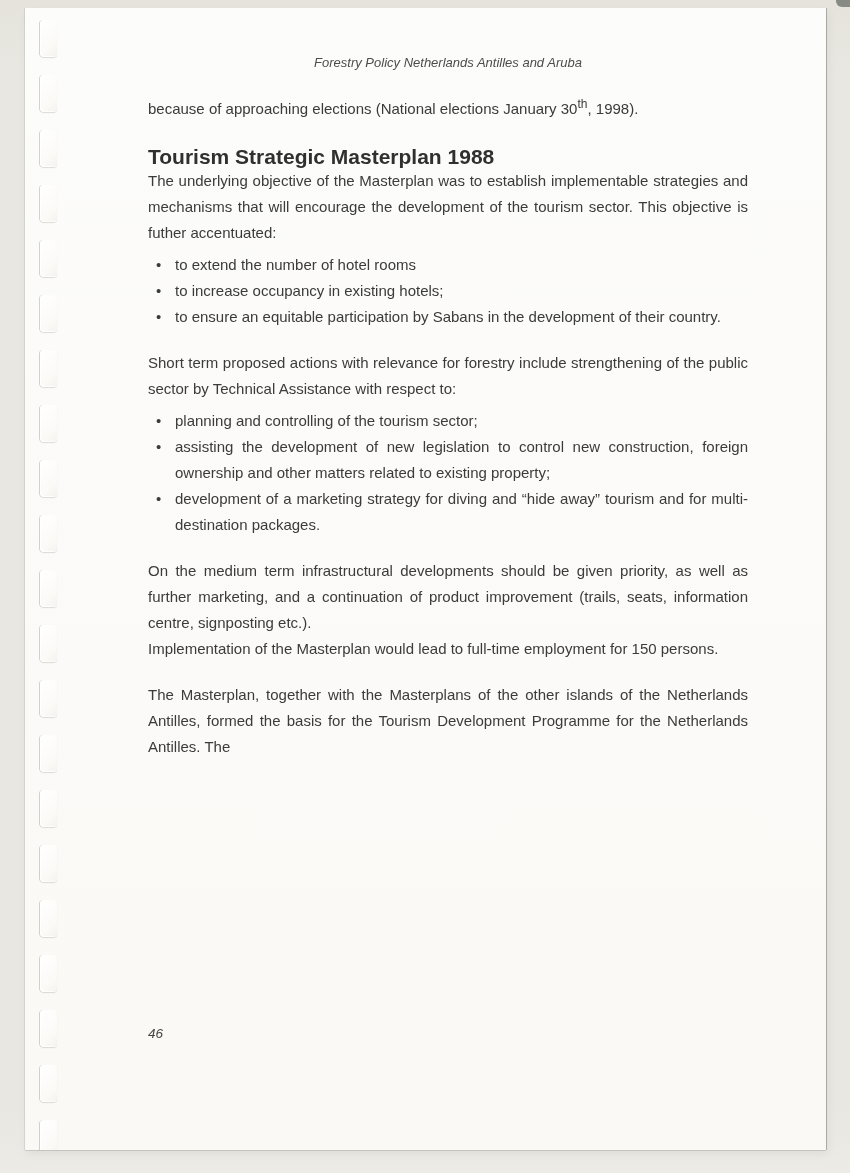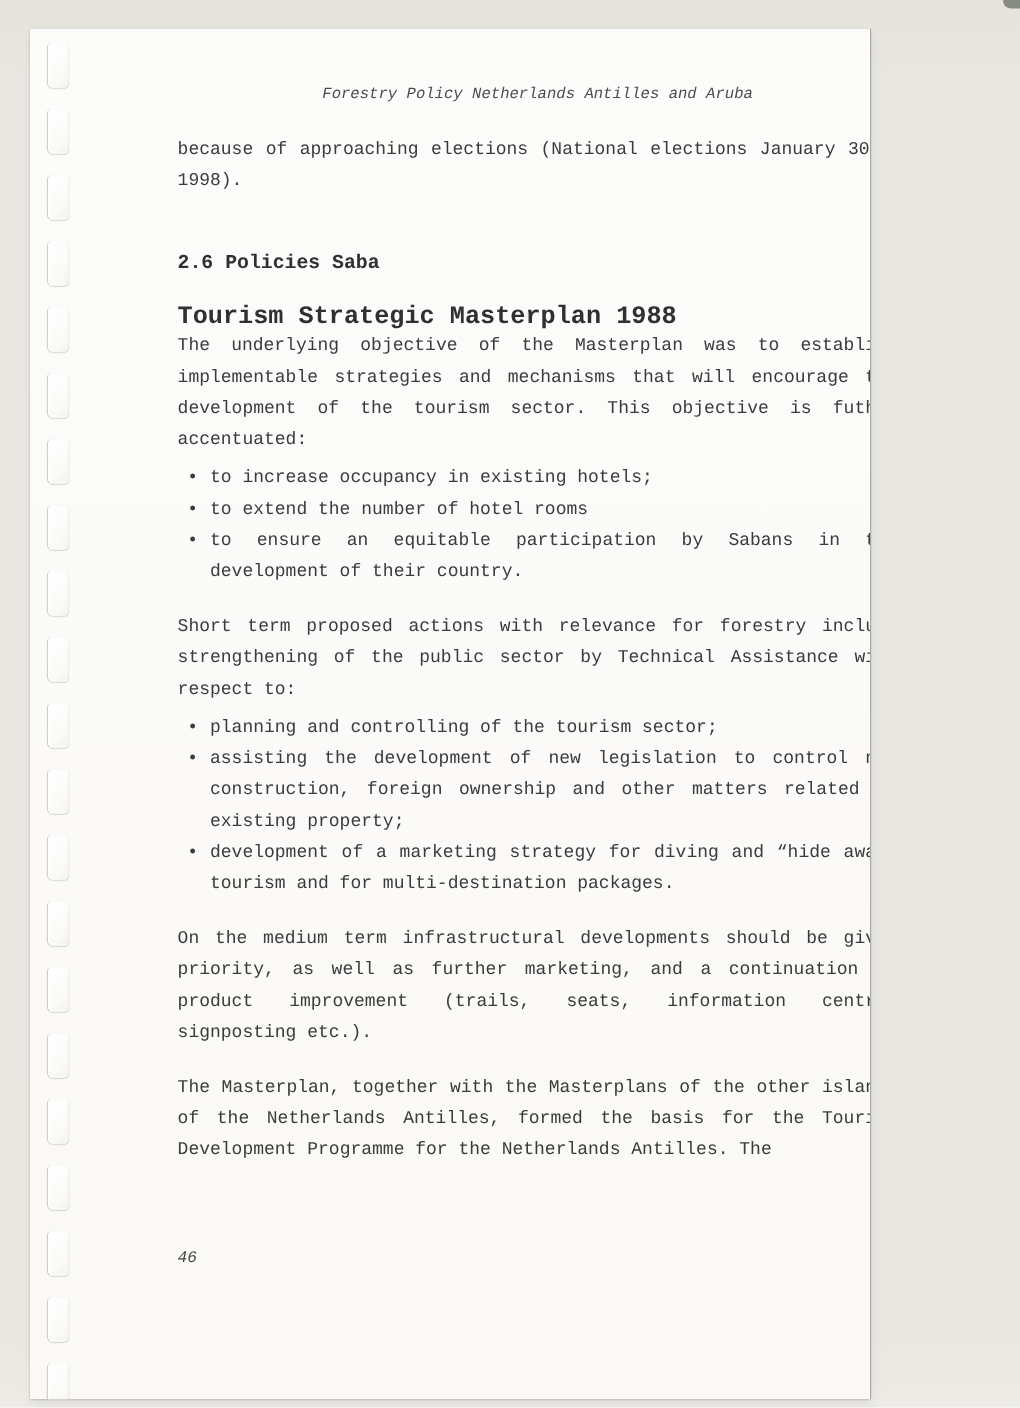--- a/index.html
+++ b/index.html
@@ -20,31 +20,30 @@
     right: 0;
     width: 14px;
     height: 7px;
     background: #70746e;
     border-bottom-left-radius: 6px;
     opacity: 0.8;
   }
   .sheet {
     position: absolute;
     left: 25px;
-    top: 24px;
-    width: 700px;
+    top: 8px;
+    width: 801px;
     height: 1142px;
     background: linear-gradient(180deg, #fcfcfa 0%, #fbfaf8 60%, #faf9f5 100%);
     box-shadow:
       1px 0 0 rgba(125, 123, 117, 0.55),
       0 1px 0 rgba(150, 148, 142, 0.35),
       -1px 0 0 rgba(160, 158, 152, 0.25),
       2px 4px 10px rgba(0, 0, 0, 0.06);
     overflow: hidden;
-    font-family: Liberation Mono, monospace;
   }
   .holes { position: absolute; left: 0; top: 0; width: 40px; height: 100%; }
   .hole {
     position: absolute;
     left: 15px;
     width: 17px;
     height: 37px;
     border-radius: 4px;
     background: linear-gradient(135deg, #ffffff 0%, #fbfaf7 70%, #f3f2ee 100%);
     box-shadow:
@@ -156,38 +155,37 @@
       <div class="hole" style="top: 1057px;"></div>
       <div class="hole" style="top: 1112px;"></div>
     </div>
 
   <div class="content">
 
     <div class="running-header">Forestry Policy Netherlands Antilles and Aruba</div>
 
     <p class="para first"><span>because of approaching elections (National elections January 30</span><sup class="sup">th</sup><span>, 1998).</span></p>
 
-    <h2 class="heading">2.6 Policies Saba</h2>
 
     <h3 class="subheading">Tourism Strategic Masterplan 1988</h3>
 
 
     <p class="para">The underlying objective of the Masterplan was to establish implementable strategies and mechanisms that will encourage the development of the tourism sector. This objective is futher accentuated:</p>
 
     <ul class="bullets">
       <li>
         <span class="dot"></span>
+        <span class="btext">to extend the number of hotel rooms</span>
+      </li>
+      <li>
+        <span class="dot"></span>
         <span class="btext">to increase occupancy in existing hotels;</span>
       </li>
       <li>
         <span class="dot"></span>
-        <span class="btext">to extend the number of hotel rooms</span>
-      </li>
-      <li>
-        <span class="dot"></span>
         <span class="btext">to ensure an equitable participation by Sabans in the development of their country.</span>
       </li>
     </ul>
 
 
     <p class="para gap">Short term proposed actions with relevance for forestry include strengthening of the public sector by Technical Assistance with respect to:</p>
 
     <ul class="bullets">
       <li>
         <span class="dot"></span>
@@ -198,20 +196,21 @@
         <span class="btext">assisting the development of new legislation to control new construction, foreign ownership and other matters related to existing property;</span>
       </li>
       <li>
         <span class="dot"></span>
         <span class="btext">development of a marketing strategy for diving and “hide away” tourism and for multi-destination packages.</span>
       </li>
     </ul>
 
     <p class="para gap">On the medium term infrastructural developments should be given priority, as well as further marketing, and a continuation of product improvement (trails, seats, information centre, signposting etc.).</p>
 
+    <p class="para">Implementation of the Masterplan would lead to full-time employment for 150 persons.</p>
 
 
     <p class="para gap">The Masterplan, together with the Masterplans of the other islands of the Netherlands Antilles, formed the basis for the Tourism Development Programme for the Netherlands Antilles. The</p>
 
   </div>
 
   <div class="page-number">46</div>
 
 </div>
 

